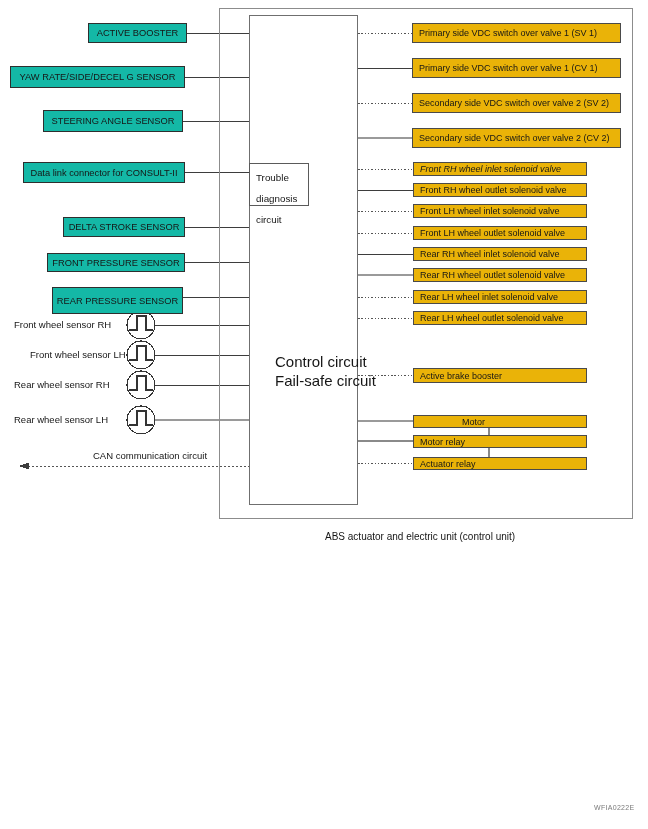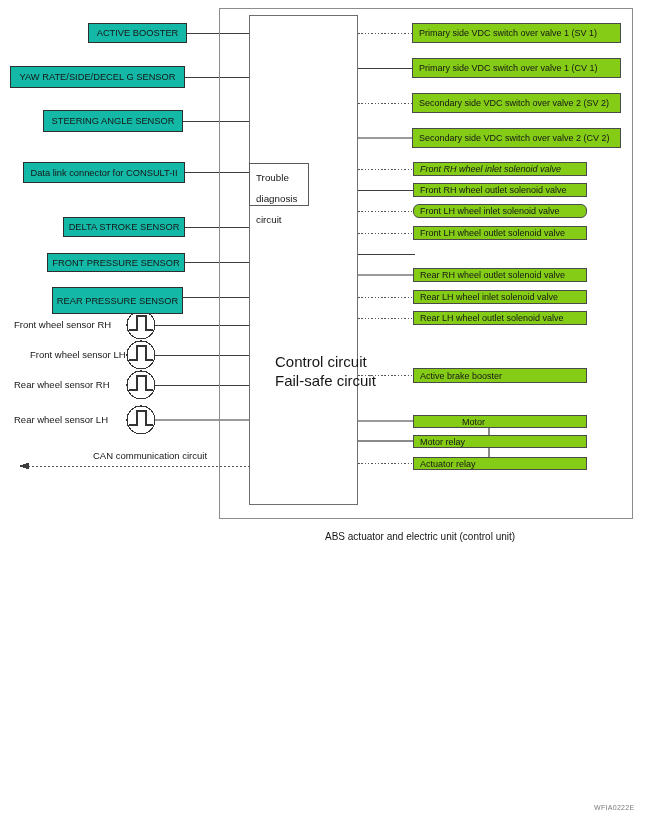--- a/index.html
+++ b/index.html
@@ -8,21 +8,21 @@
     font-family:"Liberation Sans","DejaVu Sans",sans-serif;color:#161616;
   }
   svg.wires{position:absolute;left:0;top:0;}
   .outline{position:absolute;left:219px;top:8px;width:414px;height:511px;border:1px solid #8c8c8c;box-sizing:border-box;}
   .inner{position:absolute;left:249px;top:15px;width:109px;height:490px;border:1px solid #6f6f6f;box-sizing:border-box;}
   .ctrl-label{position:absolute;left:275px;top:352px;font-size:15px;line-height:19px;white-space:pre-line;}
   .trouble{position:absolute;left:249px;top:163px;width:60px;height:43px;background:#fff;border:1px solid #5a5a5a;
     box-sizing:border-box;font-size:9.8px;line-height:21px;padding:3px 0 0 6px;white-space:pre-line;}
   .lb{position:absolute;background:#14b8a6;border:1px solid #2e2e2e;box-sizing:border-box;
     display:flex;align-items:center;justify-content:center;font-size:9.3px;white-space:nowrap;}
-  .rb{position:absolute;background:#84cc16;border:1px solid #4a4a4a;box-sizing:border-box;
+  .rb{position:absolute;background:#eab308;border:1px solid #4a4a4a;box-sizing:border-box;
     display:flex;align-items:center;font-size:9px;padding-left:6px;white-space:nowrap;}
   .sl{position:absolute;font-size:9.5px;white-space:nowrap;}
   .can-label{position:absolute;left:93px;top:450px;font-size:9.5px;white-space:nowrap;}
   .caption{position:absolute;left:325px;top:531px;font-size:10px;white-space:nowrap;}
   .figcode{position:absolute;left:594px;top:804px;font-size:7px;color:#7a7a7a;letter-spacing:.3px;}
 </style>
 </head>
 <body>
 
 <div class="page">
@@ -112,22 +112,23 @@
 
   <div class="can-label">CAN communication circuit</div>
 
   <div class="rb" style="left:412px;top:23px;width:209px;height:20px;">Primary side VDC switch over valve 1 (SV 1)</div>
   <div class="rb" style="left:412px;top:58px;width:209px;height:20px;">Primary side VDC switch over valve 1 (CV 1)</div>
   <div class="rb" style="left:412px;top:93px;width:209px;height:20px;">Secondary side VDC switch over valve 2 (SV 2)</div>
   <div class="rb" style="left:412px;top:128px;width:209px;height:20px;">Secondary side VDC switch over valve 2 (CV 2)</div>
 
   <div class="rb" style="left:413px;top:162px;width:174px;height:14px;font-style:italic;">Front RH wheel inlet solenoid valve</div>
   <div class="rb" style="left:413px;top:183px;width:174px;height:14px;">Front RH wheel outlet solenoid valve</div>
-  <div class="rb" style="left:413px;top:204px;width:174px;height:14px;border-radius:6px;">Front LH wheel inlet solenoid valve</div>
+  <div class="rb" style="left:413px;top:204px;width:174px;height:14px;">Front LH wheel inlet solenoid valve</div>
   <div class="rb" style="left:413px;top:226px;width:174px;height:14px;">Front LH wheel outlet solenoid valve</div>
+  <div class="rb" style="left:413px;top:247px;width:174px;height:14px;">Rear RH wheel inlet solenoid valve</div>
   <div class="rb" style="left:413px;top:268px;width:174px;height:14px;">Rear RH wheel outlet solenoid valve</div>
   <div class="rb" style="left:413px;top:290px;width:174px;height:14px;">Rear LH wheel inlet solenoid valve</div>
   <div class="rb" style="left:413px;top:311px;width:174px;height:14px;">Rear LH wheel outlet solenoid valve</div>
 
   <div class="rb" style="left:413px;top:368px;width:174px;height:15px;">Active brake booster</div>
   <div class="rb" style="left:413px;top:415px;width:174px;height:13px;padding-left:48px;">Motor</div>
   <div class="rb" style="left:413px;top:435px;width:174px;height:13px;">Motor relay</div>
   <div class="rb" style="left:413px;top:457px;width:174px;height:13px;">Actuator relay</div>
 
   <div class="caption">ABS actuator and electric unit (control unit)</div>

